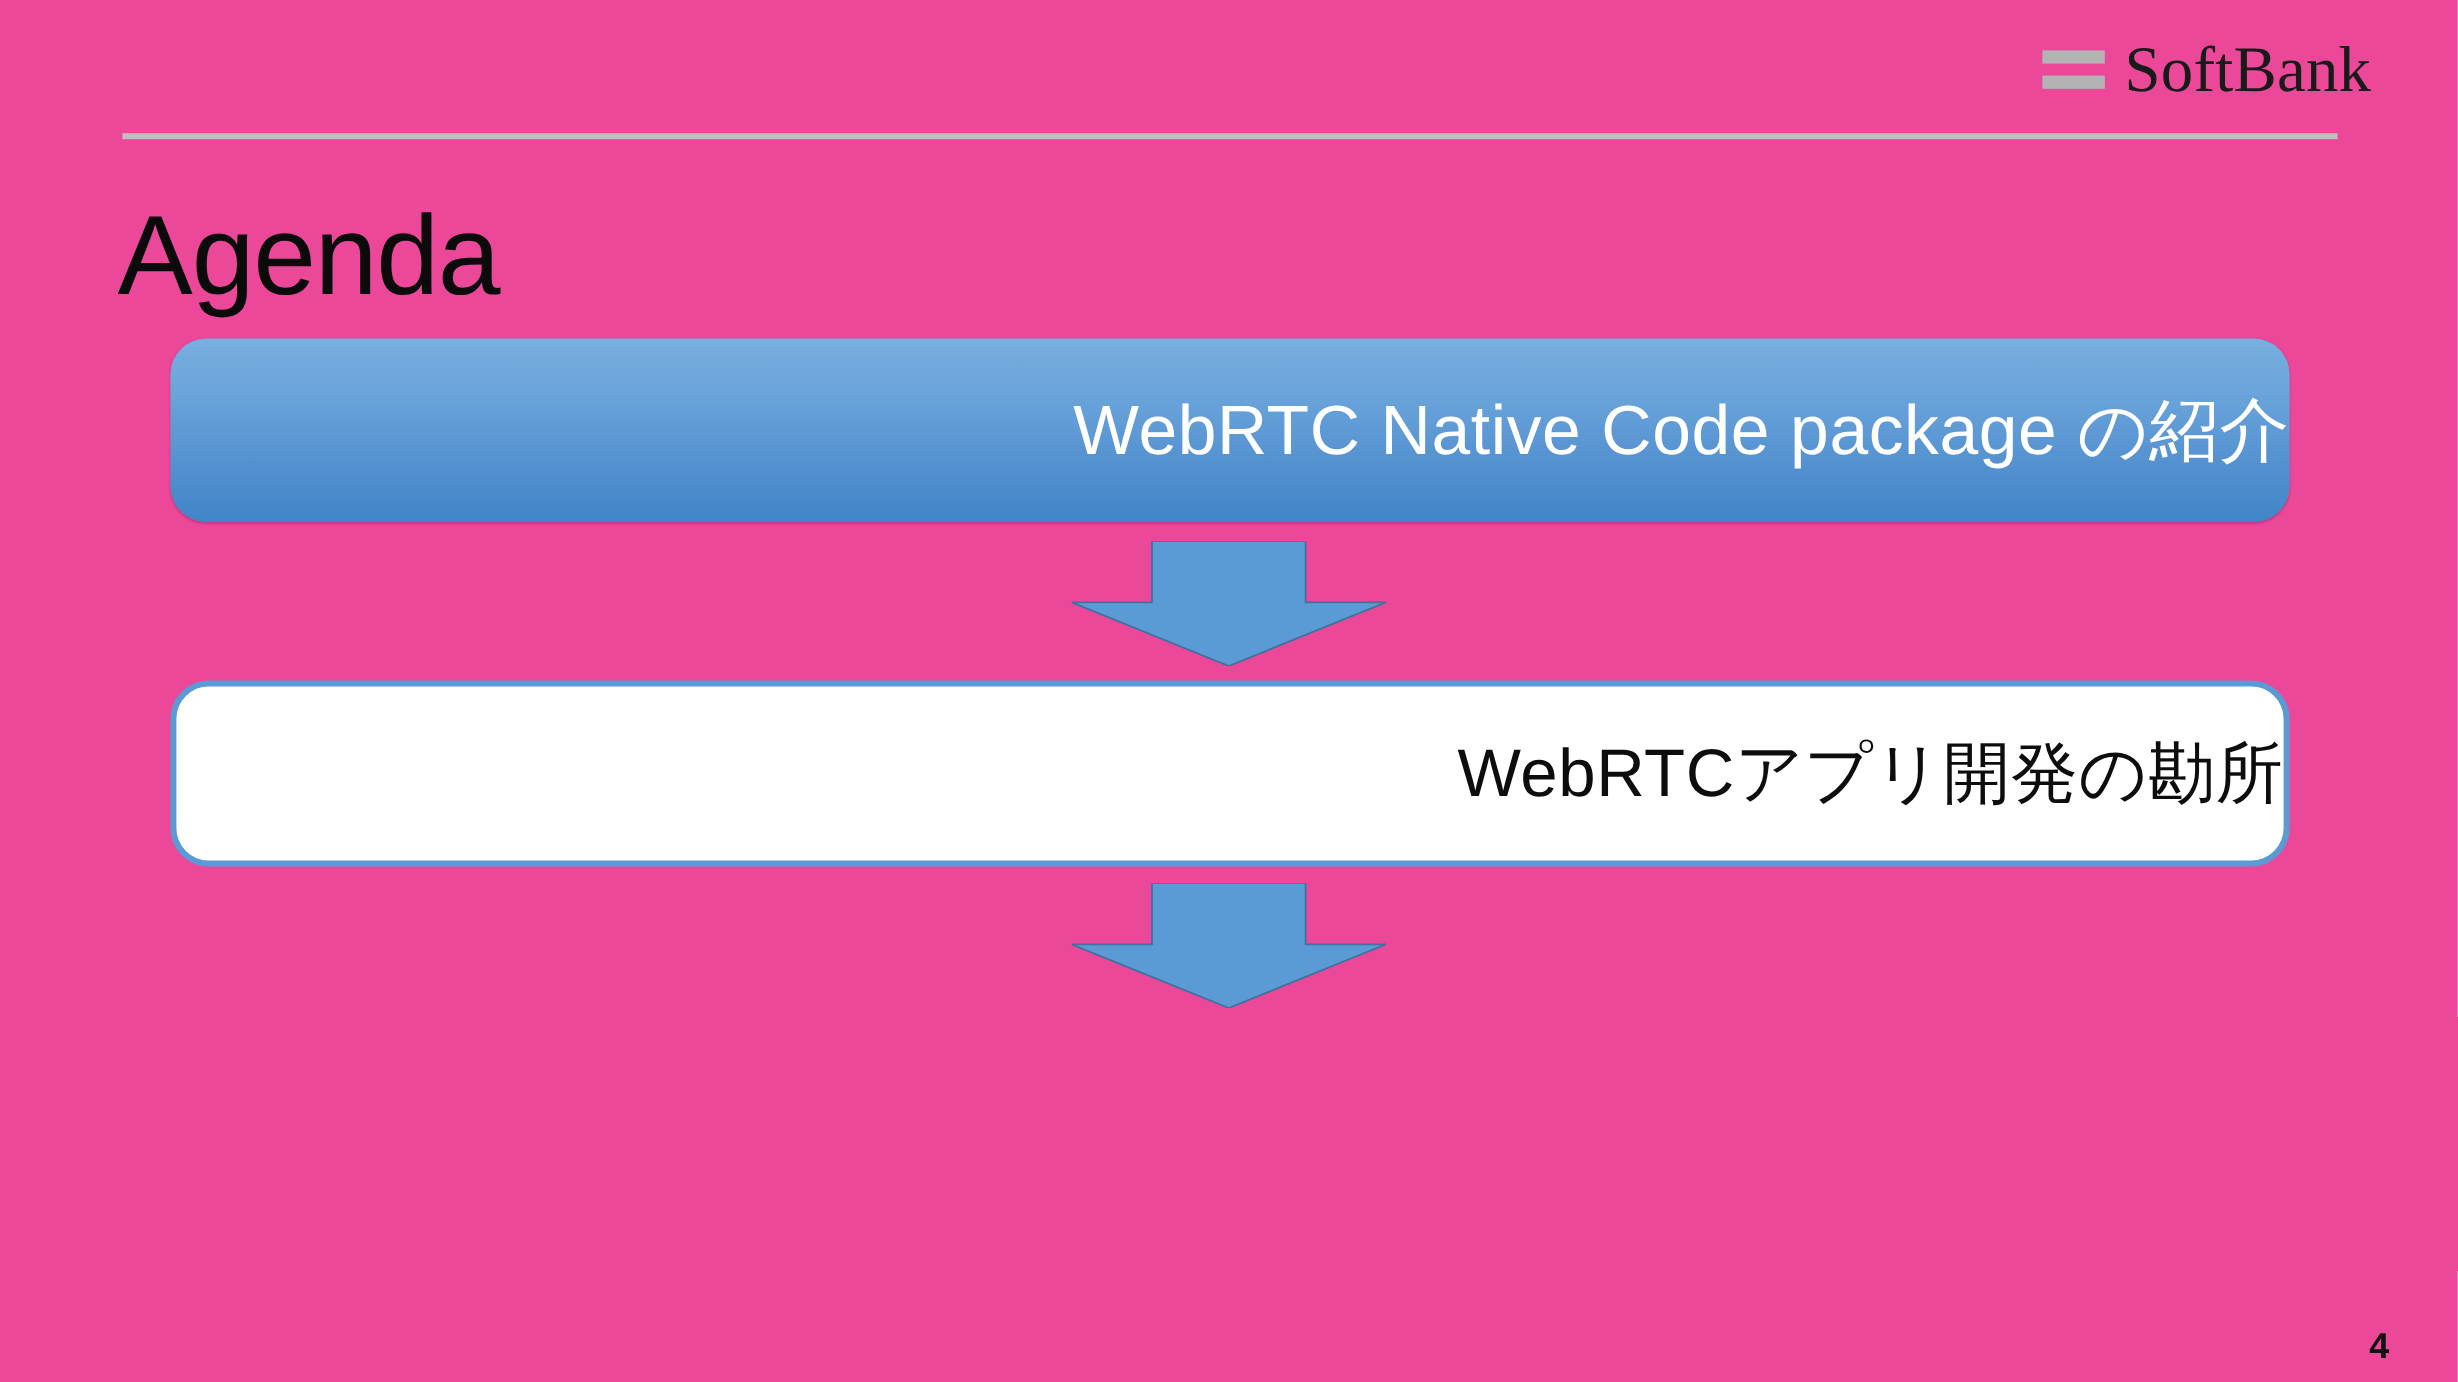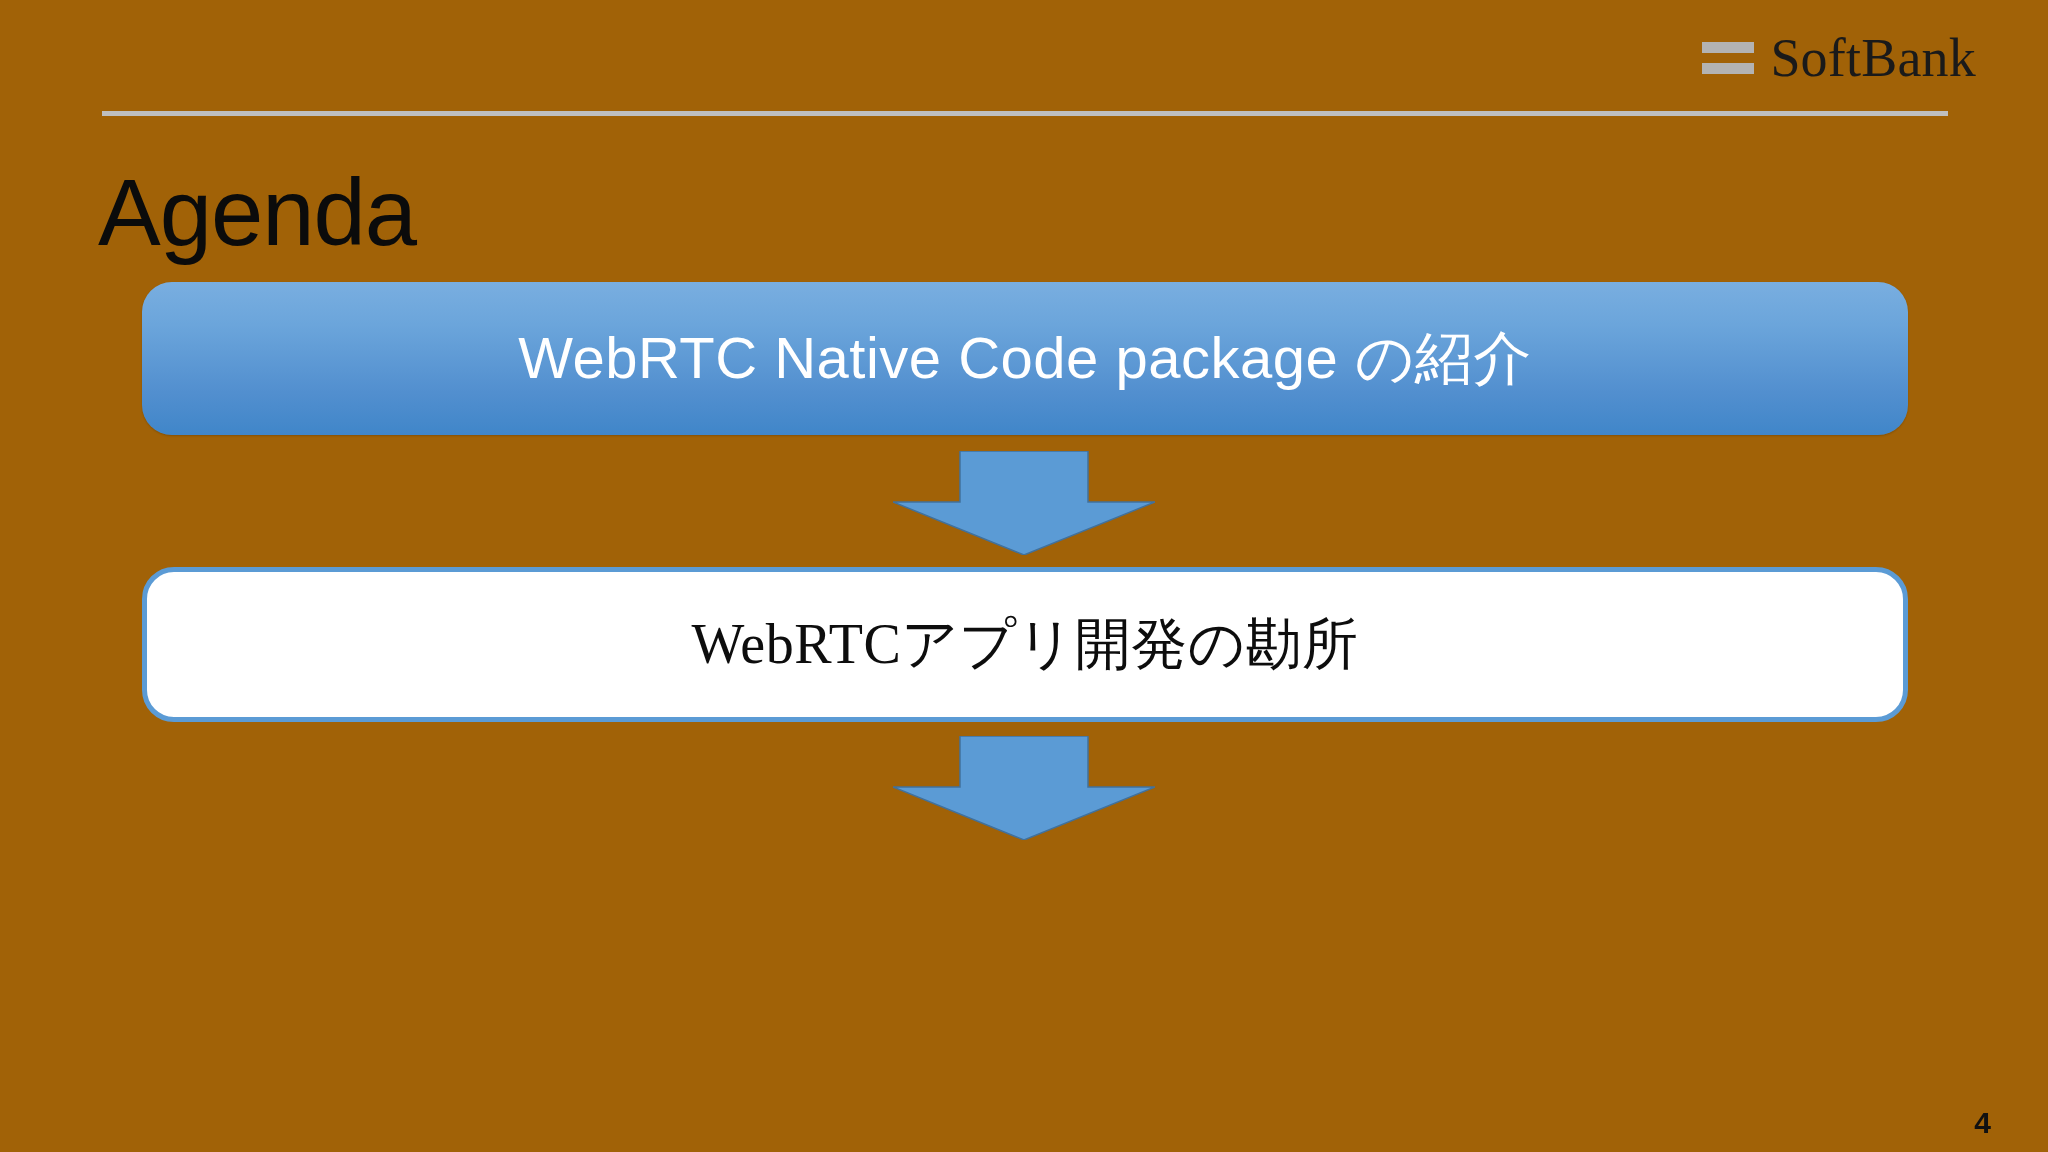--- a/index.html
+++ b/index.html
@@ -13,21 +13,21 @@
     height: 1152px;
     position: relative;
     overflow: hidden;
     font-family: "Liberation Sans", "DejaVu Sans", sans-serif;
     -webkit-font-smoothing: antialiased;
   }
 
   .slide {
     position: absolute;
     inset: 0;
-    background: #a16207;
+    background: #ec4899;
   }
 
   
   .brand {
     position: absolute;
     top: 30px;
     right: 72px;
     display: flex;
     align-items: center;
     gap: 16px;
@@ -80,21 +80,21 @@
   }
 
   
   .flow-box {
     position: absolute;
     left: 142px;
     width: 1766px;
     box-sizing: border-box;
     display: flex;
     align-items: center;
-    justify-content: center;
+    justify-content: flex-end;
     text-align: center;
   }
   .flow-box .flow-label {
     white-space: nowrap;
   }
 
   .flow-box-filled {
     top: 282px;
     height: 153px;
     border-radius: 30px;
@@ -113,21 +113,21 @@
     border-radius: 32px;
     background: #ffffff;
     border: 5px solid #5b9bd5;
   }
   .flow-box-outline .flow-label {
     color: #0d0d0d;
     font-size: 56px;
     font-weight: 400;
     letter-spacing: 0.5px;
   }
-  .flow-box-two   { top: 567px; font-family: Liberation Serif, serif; }
+  .flow-box-two   { top: 567px; }
   .flow-box-three { top: 852px; }
 
   
   .down-arrow {
     position: absolute;
     left: 893px;
     width: 262px;
     height: 104px;
   }
   .down-arrow svg { display: block; width: 262px; height: 104px; }

